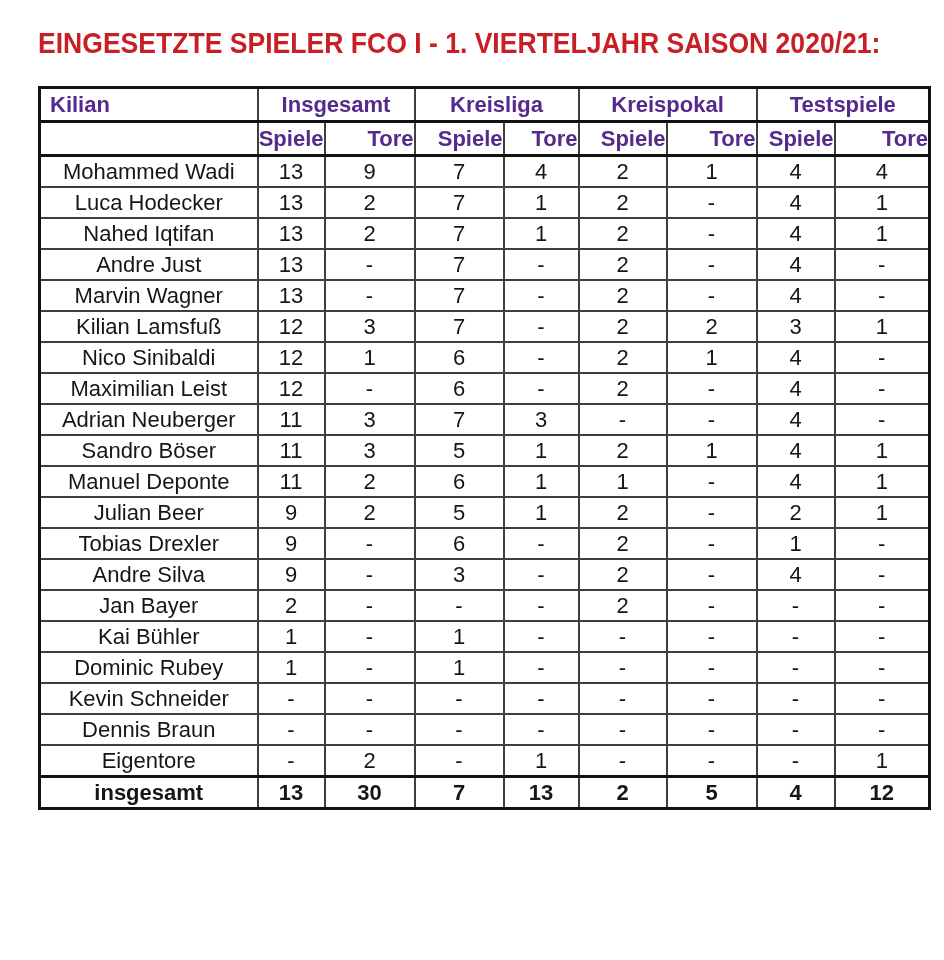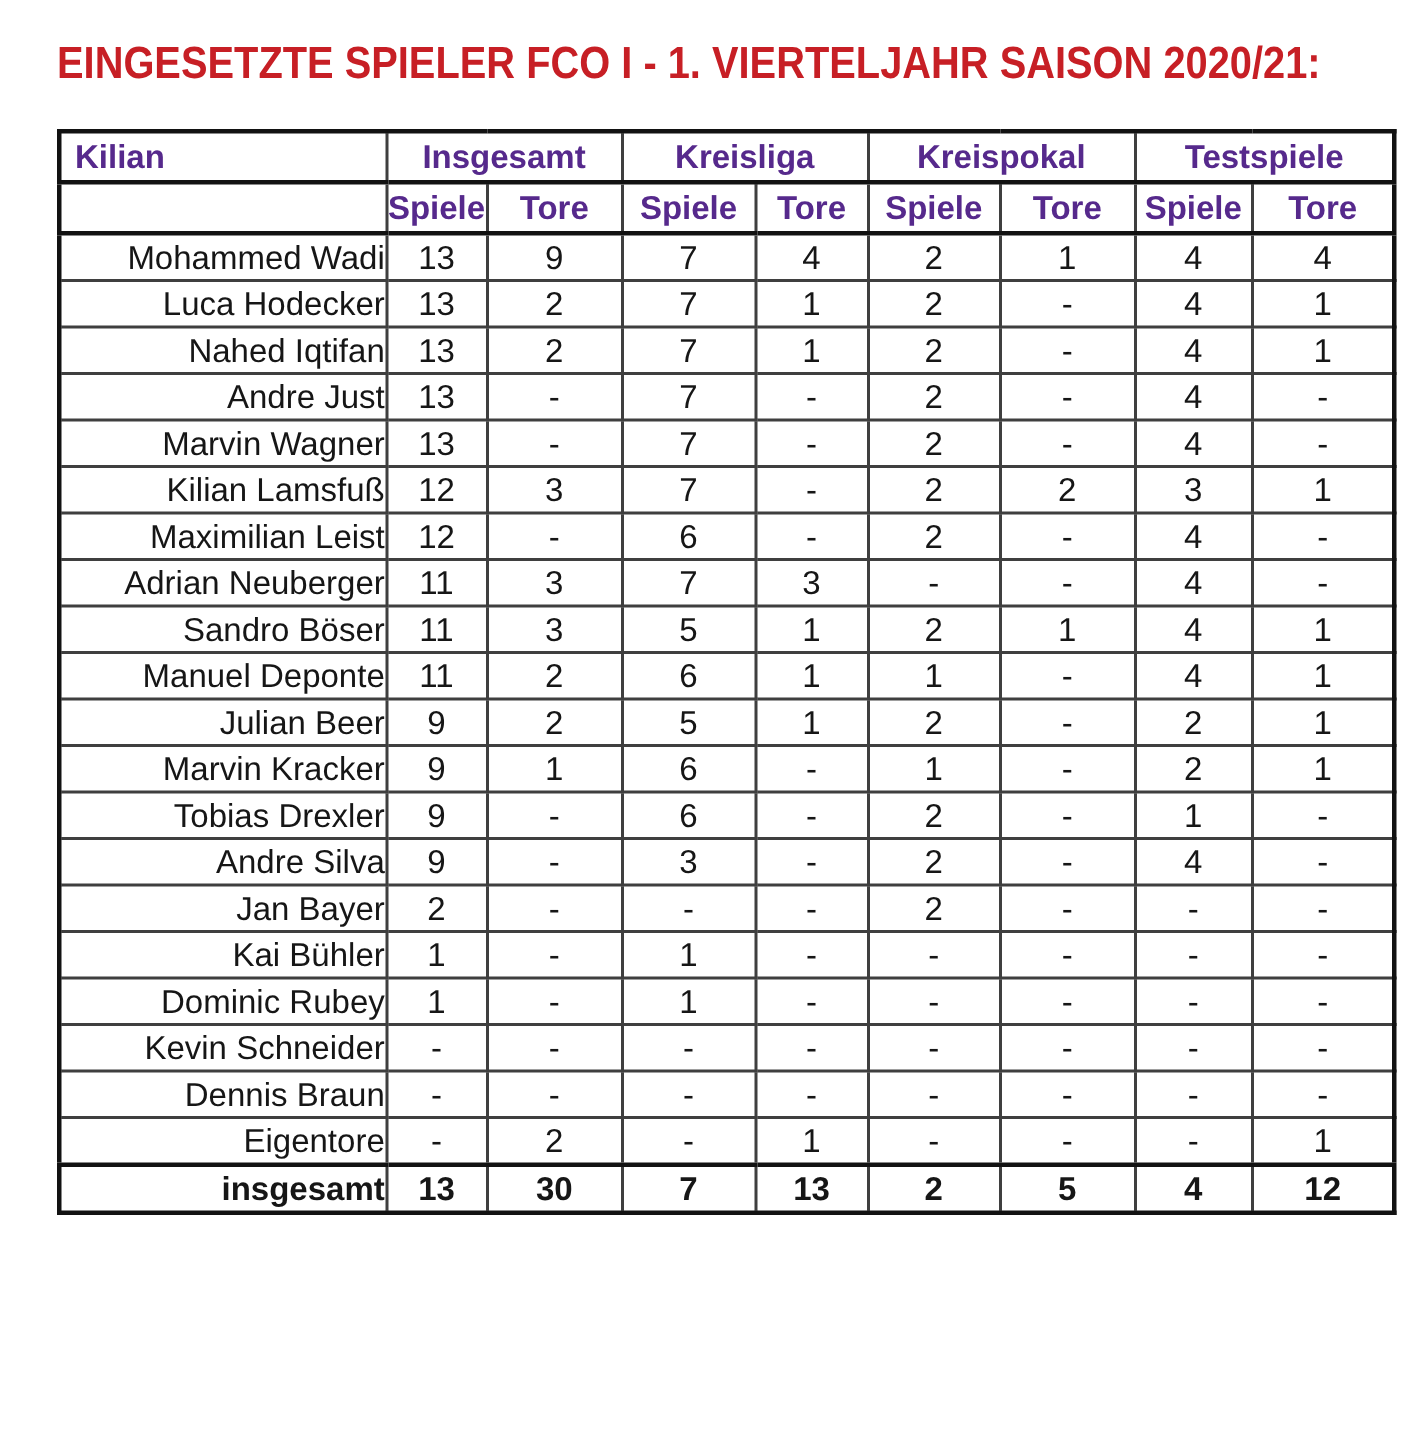--- a/index.html
+++ b/index.html
@@ -47,26 +47,26 @@
     height:31px;
     border-bottom:3px solid var(--line-thick);
   }
   tr.group-row th.spieler-h{
     text-align:left;
     padding-left:9px;
   }
   tr.sub-row th{
     color:var(--purple);
     font-weight:bold;
-    text-align:center;
+    text-align:right;
     height:31px;
     border-bottom:3px solid var(--line-thick);
   }
   td.name{
-    text-align:right;
+    text-align:center;
     padding-left:9px;
     color:var(--ink);
     margin-left:47px;
   }
   td.num{
     text-align:center;
     color:var(--ink);
   }
   tr.total-row td{
     font-weight:bold;
@@ -172,20 +172,31 @@
     <td class="num">12</td>
     <td class="num">3</td>
     <td class="num">7</td>
     <td class="num">-</td>
     <td class="num">2</td>
     <td class="num">2</td>
     <td class="num">3</td>
     <td class="num">1</td>
   </tr>
         <tr class="data-row">
+    <td class="name">Nico Sinibaldi</td>
+    <td class="num">12</td>
+    <td class="num">1</td>
+    <td class="num">6</td>
+    <td class="num">-</td>
+    <td class="num">2</td>
+    <td class="num">1</td>
+    <td class="num">4</td>
+    <td class="num">-</td>
+  </tr>
+        <tr class="data-row">
     <td class="name">Maximilian Leist</td>
     <td class="num">12</td>
     <td class="num">-</td>
     <td class="num">6</td>
     <td class="num">-</td>
     <td class="num">2</td>
     <td class="num">-</td>
     <td class="num">4</td>
     <td class="num">-</td>
   </tr>
@@ -222,31 +233,20 @@
     <td class="num">4</td>
     <td class="num">1</td>
   </tr>
         <tr class="data-row">
     <td class="name">Julian Beer</td>
     <td class="num">9</td>
     <td class="num">2</td>
     <td class="num">5</td>
     <td class="num">1</td>
     <td class="num">2</td>
-    <td class="num">-</td>
-    <td class="num">2</td>
-    <td class="num">1</td>
-  </tr>
-        <tr class="data-row">
-    <td class="name">Marvin Kracker</td>
-    <td class="num">9</td>
-    <td class="num">1</td>
-    <td class="num">6</td>
-    <td class="num">-</td>
-    <td class="num">1</td>
     <td class="num">-</td>
     <td class="num">2</td>
     <td class="num">1</td>
   </tr>
         <tr class="data-row">
     <td class="name">Tobias Drexler</td>
     <td class="num">9</td>
     <td class="num">-</td>
     <td class="num">6</td>
     <td class="num">-</td>

